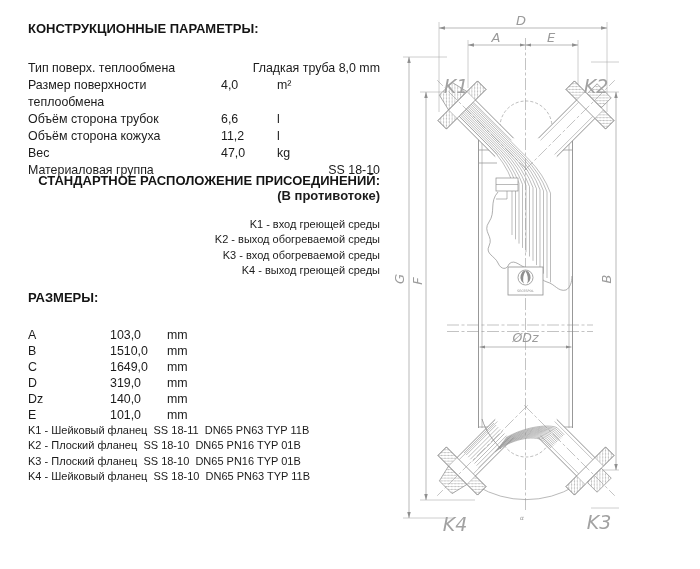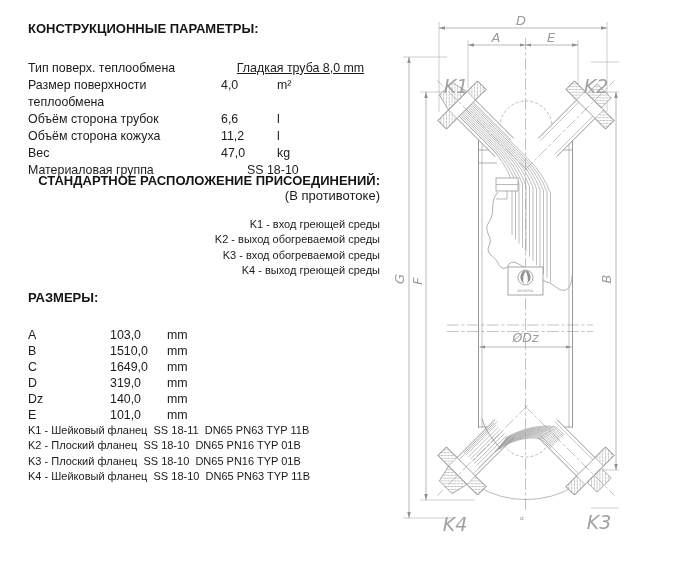--- a/index.html
+++ b/index.html
@@ -8,25 +8,25 @@
   .panel{position:absolute;left:28px;width:352px;}
   .sec-title{font-size:13px;font-weight:bold;line-height:15px;white-space:nowrap;color:#141414;}
   .tbl{font-size:12.4px;}
   .tbl1{margin-top:24px;}
   .tbl1 .row{display:grid;grid-template-columns:193px 41px auto;line-height:17px;}
   .tbl2{margin-top:22px;}
   .tbl2 .row{display:grid;grid-template-columns:82px 37px auto;line-height:16px;}
   .row .val{text-align:left;white-space:nowrap;}
   .row .unit{padding-left:15px;white-space:nowrap;}
   .tbl2 .row .unit{padding-left:20px;}
-  .row .val.wide{grid-column:2/4;text-align:center;white-space:nowrap;text-decoration:underline;}
-  .row .val.merged{grid-column:2/4;text-align:left;padding-left:26px;white-space:nowrap;}
+  .row .val.wide{grid-column:2/4;text-align:right;white-space:nowrap;}
+  .row .val.merged{grid-column:2/4;text-align:right;padding-left:26px;white-space:nowrap;}
   .items{margin-top:13px;font-size:11px;}
   .items p{margin:0;line-height:15.4px;white-space:pre;}
-  .subtitle{font-size:13px;font-weight:normal;line-height:16px;margin-left:43px;}
+  .subtitle{font-size:13px;font-weight:bold;line-height:16px;margin-left:43px;}
   
   svg.drawing{position:absolute;left:395px;top:0;width:305px;height:569px;}
   .dim{stroke:#9b9b9b;stroke-width:0.7;fill:none;}
   .ext{stroke:#a6a6a6;stroke-width:0.55;fill:none;}
   .cl{stroke:#9a9a9a;stroke-width:0.6;fill:none;stroke-dasharray:12 2.5 3 2.5;}
   .bln{stroke:#8c8c8c;fill:none;}
   .dash{stroke:#979797;stroke-width:0.65;fill:none;stroke-dasharray:3 2;}
   .tubes path,.tubes line{stroke:#909090;stroke-width:0.6;fill:none;}
   .dlab{fill:#9b9b9b;font:italic 13px "DejaVu Sans",sans-serif;}
   .dlab.small{font-size:12.5px;}

